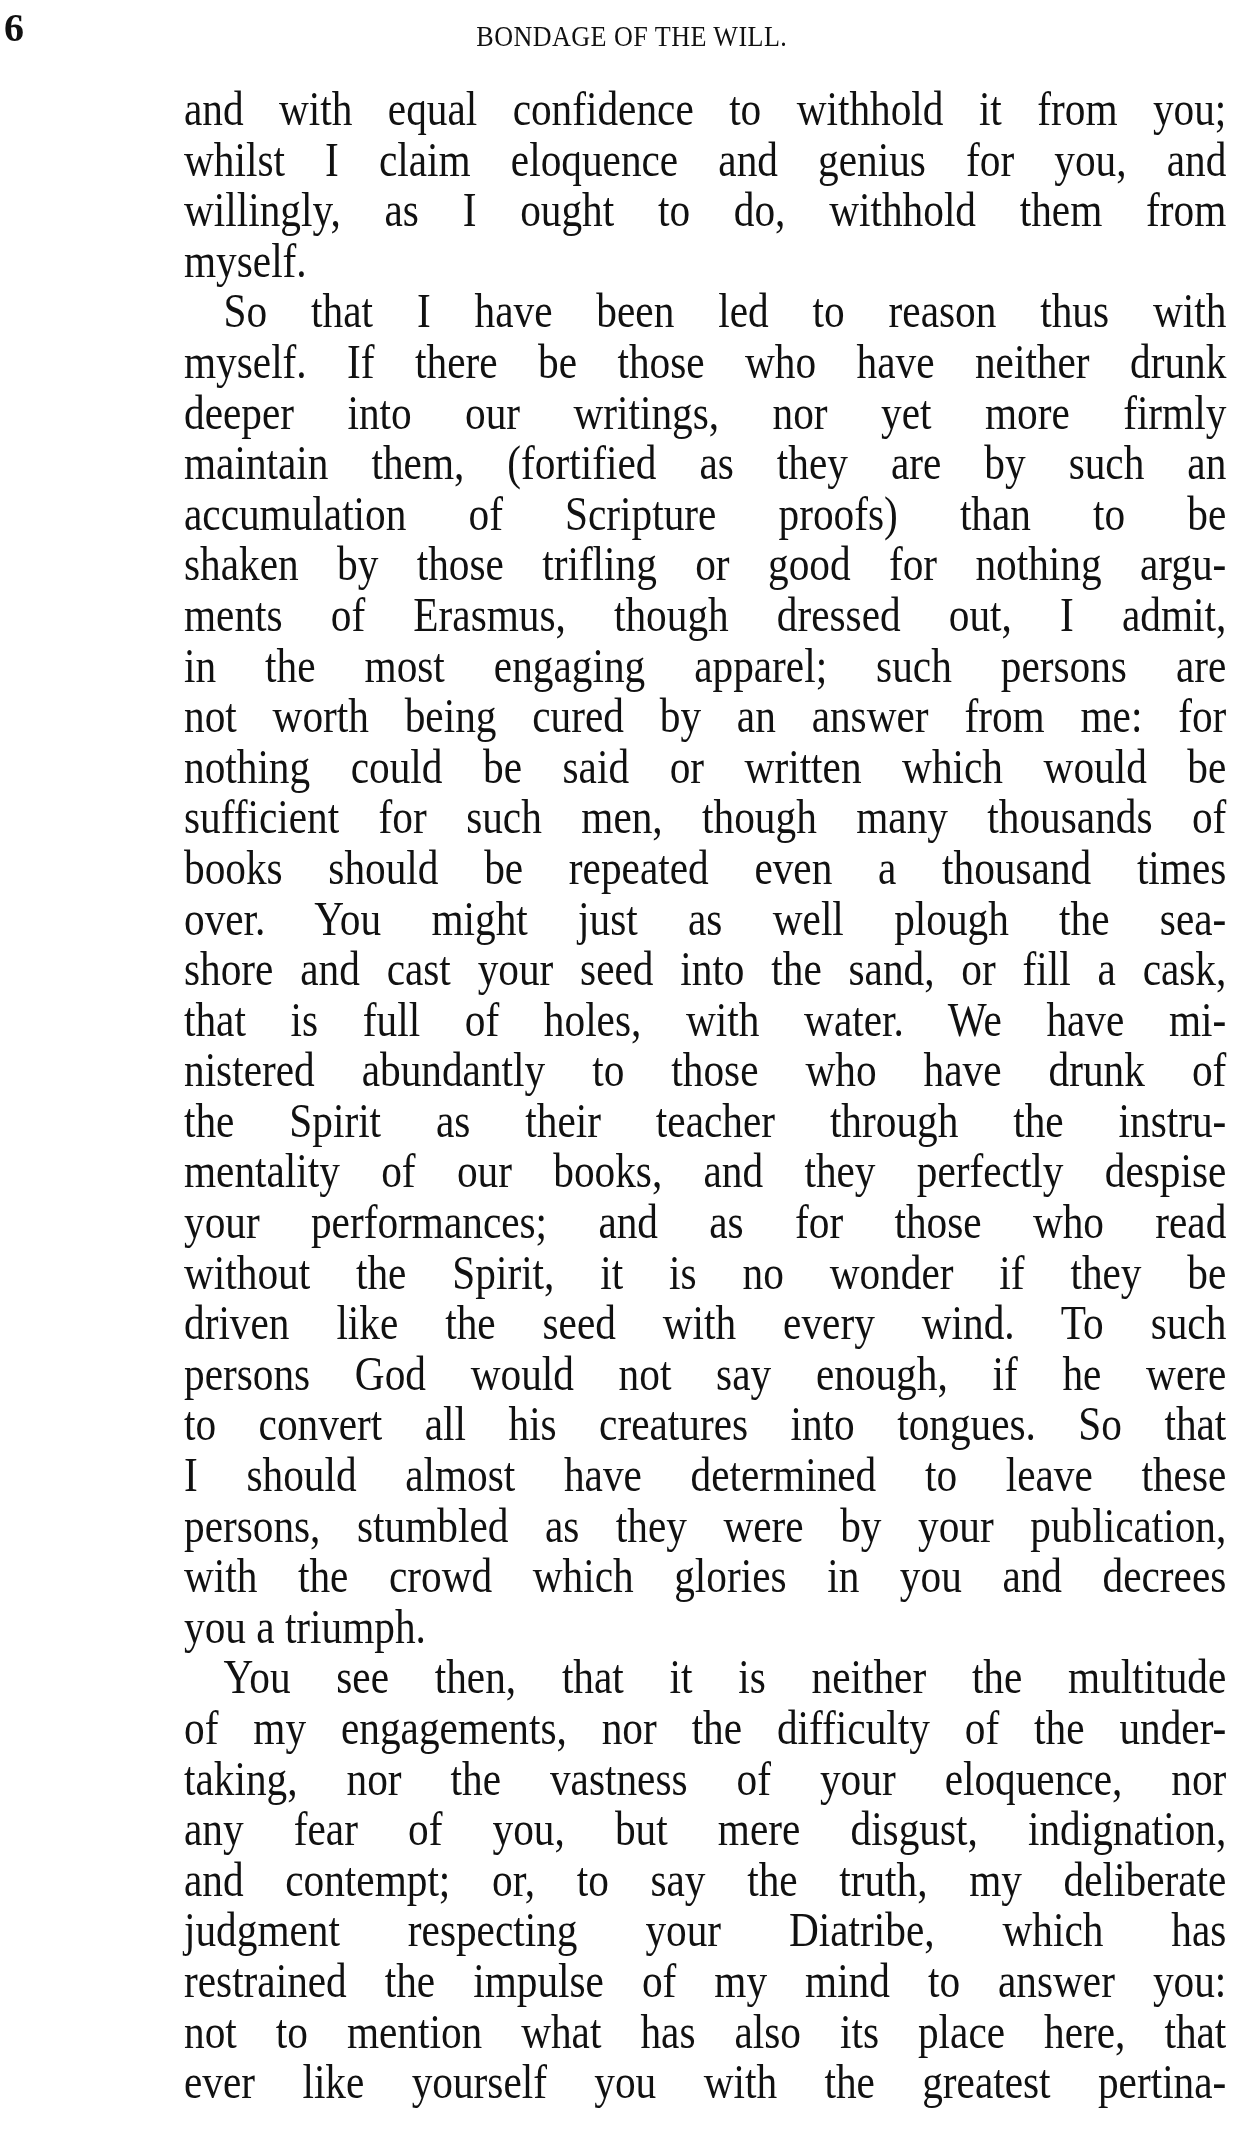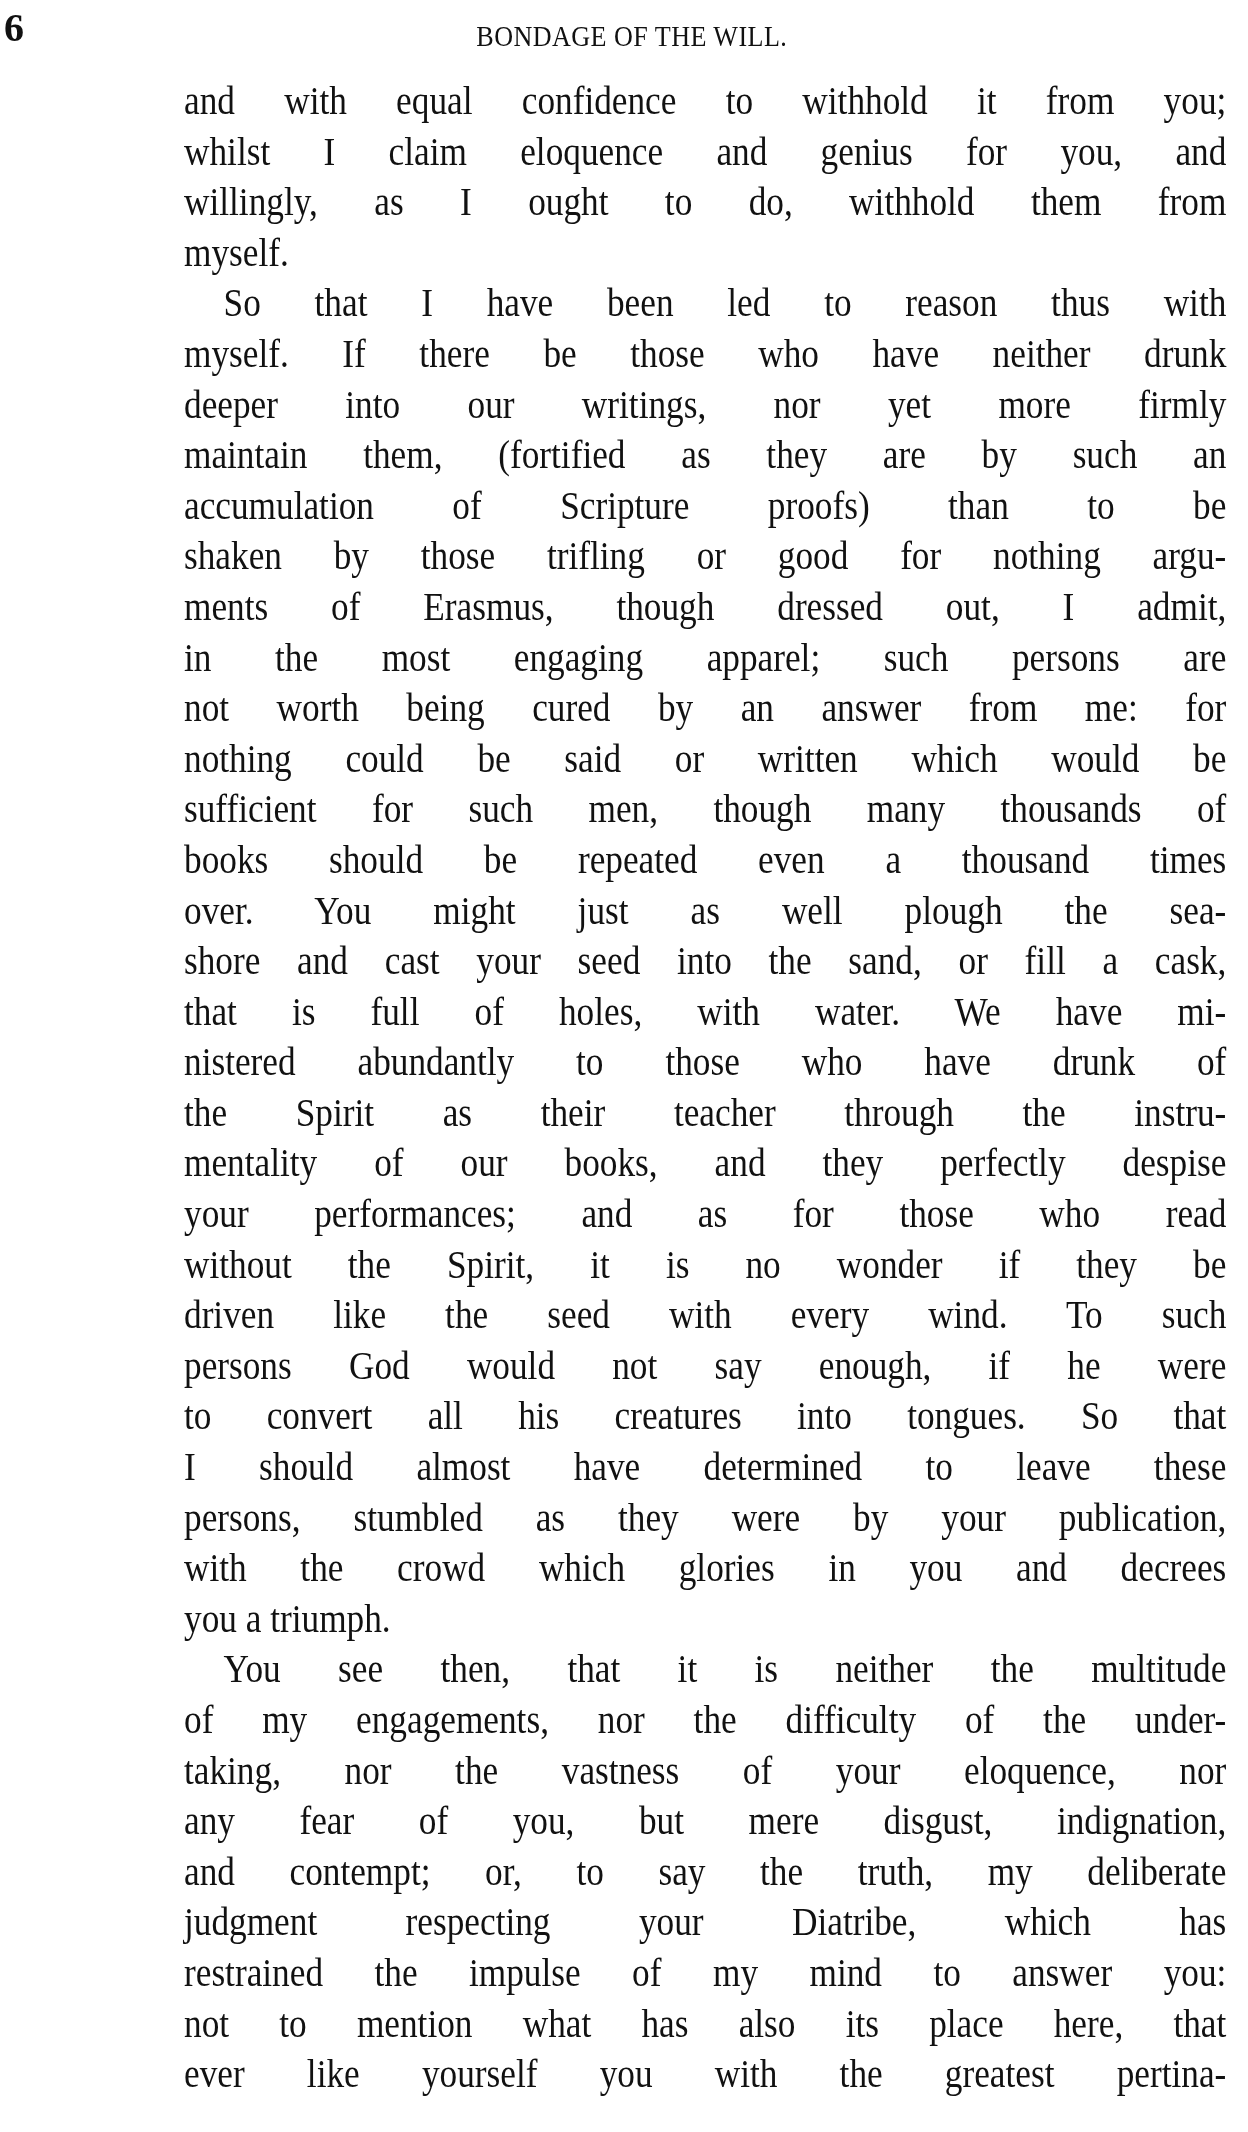--- a/index.html
+++ b/index.html
@@ -31,23 +31,23 @@
     text-align: center;
     font-size: 29px;
     letter-spacing: 0.5px;
     line-height: 40px;
     transform: scaleX(0.9);
     transform-origin: 0 0;
   }
   .body-text {
     position: absolute;
     left: 184px;
-    top: 75px;
+    top: 84px;
     width: 1042px;
-    font-size: 41px;
+    font-size: 48px;
     line-height: 50.6px;
   }
   .line {
     display: block;
     white-space: nowrap;
     height: 50.6px;
     text-align: justify;
     text-align-last: justify;
     transform: scaleX(0.86);
     transform-origin: 0 0;

